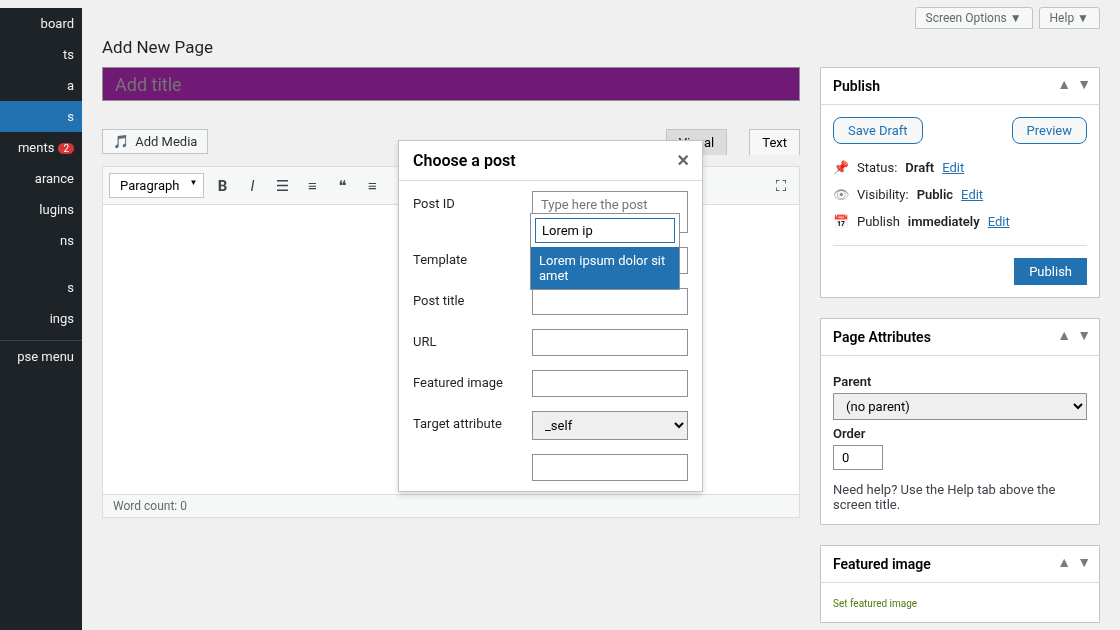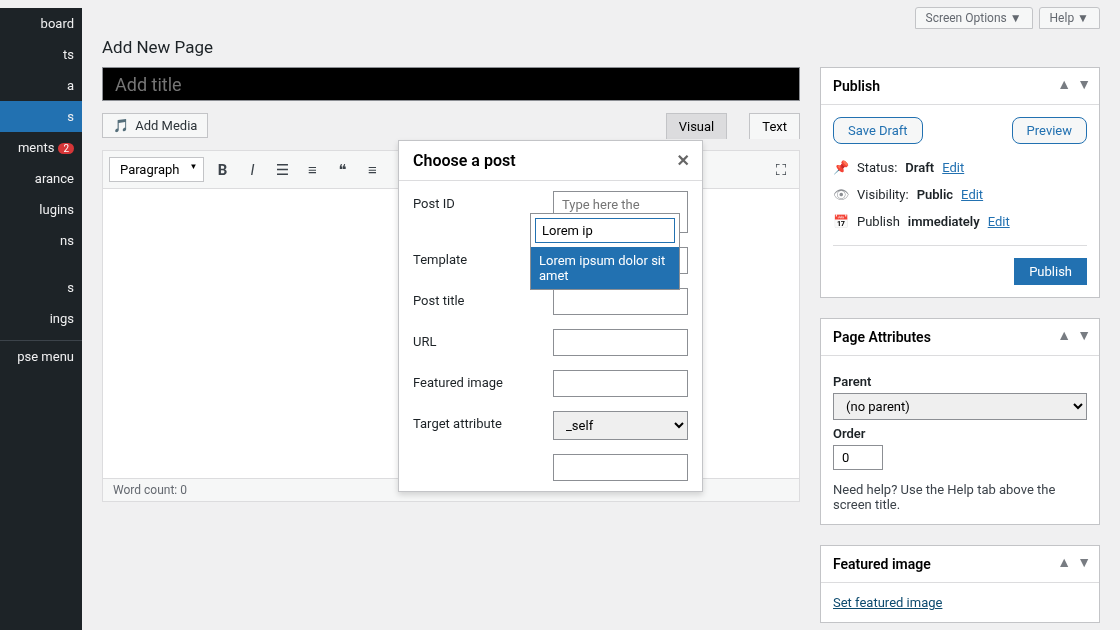--- a/index.html
+++ b/index.html
@@ -15,21 +15,21 @@
     
     .top-bar { display: flex; justify-content: flex-end; gap: 6px; padding: 0 0 8px; }
     .top-tab { border: 1px solid #c3c4c7; background: #f6f7f7; padding: 3px 10px; font-size: 12px; border-top-left-radius: 3px; border-top-right-radius: 3px; color: #646970; }
     
     .page-title { font-size: 17px; font-weight: 400; color: #1d2327; margin-bottom: 10px; }
     
     .content-area { display: flex; gap: 20px; }
     .left-col { flex: 1; }
     .right-col { width: 280px; }
     
-    .title-input { width: 100%; height: 34px; border: 1px solid #8c8f94; padding: 0 12px; font-size: 18px; color: #8c8f94; background: #000000; margin-bottom: 12px; }
+    .title-input { width: 100%; height: 34px; border: 1px solid #8c8f94; padding: 0 12px; font-size: 18px; color: #8c8f94; background: #701a75; margin-bottom: 28px; }
     
     .add-media { display: inline-flex; align-items: center; gap: 6px; border: 1px solid #c3c4c7; background: #f6f7f7; padding: 4px 10px; font-size: 13px; color: #2c3338; cursor: pointer; }
     
     .editor-tabs { float: right; display: flex; gap: 22px; }
     .editor-tab { border: 1px solid #c3c4c7; border-bottom: none; padding: 5px 12px; font-size: 13px; background: #f6f7f7; cursor: pointer; }
     .editor-tab.active { background: #dcdcde; border-color: #c3c4c7; }
     
     .toolbar { background: #f6f7f7; border: 1px solid #dcdcde; padding: 6px; display: flex; align-items: center; gap: 6px; margin-top: 12px; clear: both; position: relative; }
     .para-btn { border: 1px solid #c3c4c7; background: #fff; padding: 4px 24px 4px 10px; font-size: 13px; position: relative; }
     .para-btn::after { content: '▼'; position: absolute; right: 6px; font-size: 8px; }
@@ -52,29 +52,29 @@
     .btn { border: 1px solid #2271b1; padding: 5px 14px; font-size: 13px; cursor: pointer; }
     .btn-secondary { background: #f6f7f7; color: #2271b1; border-radius: 8px; }
     .btn-primary { background: #2271b1; color: #fff; }
     
     .pub-top { display: flex; justify-content: space-between; margin-bottom: 10px; }
     .pub-bottom { display: flex; justify-content: flex-end; margin-top: 10px; padding-top:12px; border-top:1px solid #dcdcde;}
     
     .form-label { display: block; font-weight: 600; margin: 6px 0 4px; font-size: 13px; }
     .form-select, .form-input { width: 100%; border: 1px solid #8c8f94; padding: 4px 8px; font-size: 13px; }
     .help-text { font-size: 13px; color: #3c434a; margin-top: 12px; }
-    .link { color: #0c4a6e; text-decoration: underline; cursor: pointer; font-size: 13px; }
+    .link { color: #4d7c0f; cursor: pointer; font-size: 10px; }
     
     
     .modal-overlay { position: absolute; inset: 0; background: rgba(255,255,255,0.0); }
     .modal { position: absolute; left: 398px; top: 140px; width: 305px; background: #fff; border: 1px solid #c3c4c7; box-shadow: 0 3px 6px rgba(0,0,0,0.15); }
     .modal-header { padding: 10px 14px; border-bottom: 1px solid #dcdcde; font-size: 16px; font-weight: 600; position: relative; }
     .modal-close { position: absolute; right: 12px; top: 10px; cursor: pointer; color: #666; font-size: 16px; }
     .modal-body { padding: 10px 14px; max-height: 310px; overflow-y: auto; font-size: 13px; }
-    .modal-row { display: flex; align-items: flex-start; margin-bottom: 14px; gap: 22px; }
+    .modal-row { display: flex; align-items: flex-start; margin-bottom: 14px; gap: 1px; }
     .modal-label { width: 118px; color: #1d2327; padding-top: 5px;}
     .modal-field { flex: 1; }
     .modal-input { width: 100%; border: 1px solid #8c8f94; padding: 5px 8px; font-size: 13px; }
     .modal-select-trigger { width: 100%; border: 1px solid #8c8f94; padding: 5px 24px 5px 8px; font-size: 13px; background: #fff; position: relative; cursor: pointer; color: #757575; }
     .modal-select-trigger::after { content: '▲'; position: absolute; right: 8px; font-size: 9px; color: #555; }
     
     .dropdown { position: absolute; left: 530px; top: 213px; width: 150px; background: #fff; border: 1px solid #8c8f94; z-index: 20; }
     .dropdown-search { width: calc(100% - 8px); margin: 4px; border: 1px solid #2271b1; padding: 4px 6px; font-size: 13px; }
     .dropdown-option { background: #2271b1; color: #fff; padding: 6px 8px; font-size: 13px; cursor: pointer; }
     

